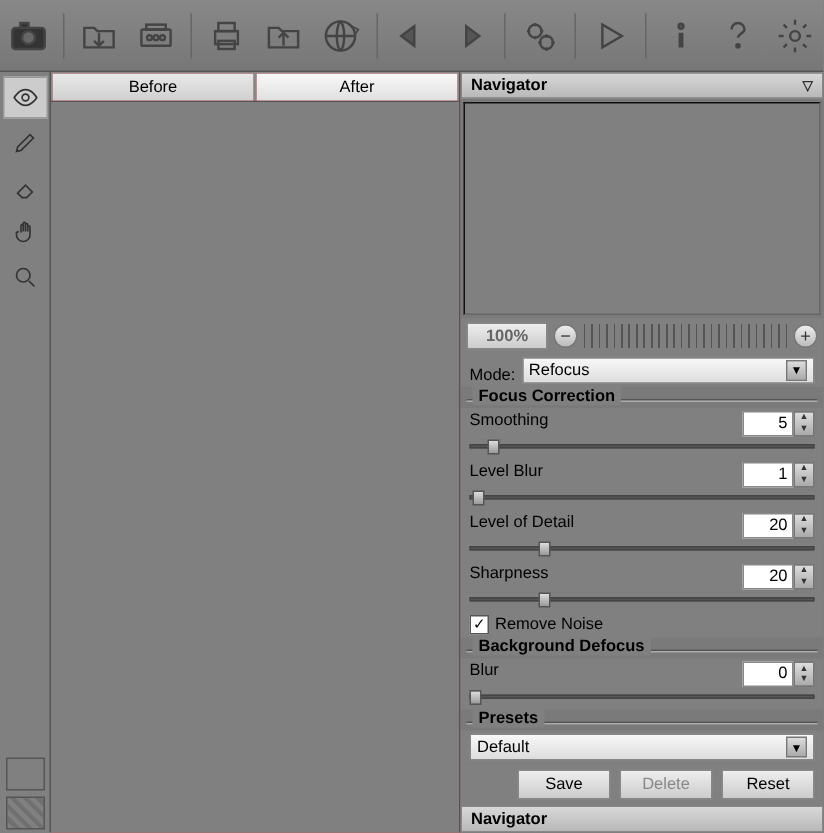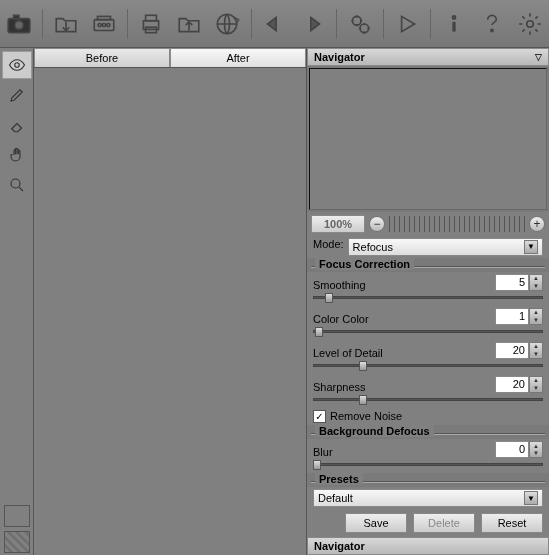--- a/index.html
+++ b/index.html
@@ -26,29 +26,29 @@
 
 .right { width: 242px; background: #7a7a7a; display: flex; flex-direction: column; overflow-y: auto; }
 .panel-header { background: linear-gradient(#d8d8d8,#b8b8b8); height: 18px; line-height: 18px; padding: 0 6px; font-weight: bold; color: #000; border: 1px solid #888; display: flex; justify-content: space-between; align-items: center; text-align: center; }
 .panel-header .tri { font-size: 9px; color: #333; }
 .nav-preview { height: 160px; background: #808080; border: 1px inset #666; margin: 2px; }
 .zoom-row { display: flex; align-items: center; padding: 3px 4px; gap: 4px; background: #808080; }
 .zoom-box { width: 54px; height: 18px; background: linear-gradient(#eee,#ccc); border: 1px solid #888; text-align: center; line-height: 16px; color: #666; font-weight: bold; }
 .zoom-btn { width: 16px; height: 16px; border-radius: 8px; background: linear-gradient(#eee,#bbb); border: 1px solid #777; display: flex; align-items: center; justify-content: center; font-size: 12px; color: #333; cursor: pointer; }
 .zoom-ruler { flex: 1; height: 16px; background: repeating-linear-gradient(90deg,#555 0,#555 1px,transparent 1px,transparent 5px); position: relative; }
 
-.row { display: flex; align-items: flex-start; padding: 2px 6px; background: #808080; gap: 4px; }
+.row { display: flex; align-items: flex-end; padding: 2px 6px; background: #808080; gap: 4px; }
 .label { color: #000; }
 .dropdown { flex: 1; height: 18px; background: linear-gradient(#f8f8f8,#ddd); border: 1px solid #888; display: flex; align-items: center; padding: 0 4px; justify-content: space-between; cursor: pointer; }
 .dropdown .arrow { width: 14px; height: 14px; background: linear-gradient(#ddd,#aaa); border: 1px solid #777; display: flex; align-items: center; justify-content: center; font-size: 8px; }
 .group-line { border-top: 1px solid #555; border-bottom: 1px solid #aaa; margin: 0 4px; position: relative; top: 8px; z-index: 0; }
 .group-title-wrap { position: relative; height: 16px; }
 .group-title-text { position: absolute; left: 8px; top: 0; background: #808080; padding: 0 4px; z-index: 1; font-weight: bold; }
 
-.param-row { display: flex; align-items: flex-end; padding: 2px 6px; background: #808080; }
+.param-row { display: flex; align-items: flex-start; padding: 2px 6px; background: #808080; }
 .param-row .plabel { flex: 1; color: #000; }
 .numbox { width: 34px; height: 17px; background: #fff; border: 1px solid #888; text-align: right; padding: 0 3px; line-height: 15px; color: #000; }
 .spin { width: 14px; height: 17px; background: linear-gradient(#ddd,#aaa); border: 1px solid #777; display: flex; flex-direction: column; cursor: pointer; }
 .spin div { flex: 1; display: flex; align-items: center; justify-content: center; font-size: 6px; color: #333; }
 
 .slider-row { padding: 1px 6px 4px 6px; background: #808080; }
 .slider { height: 8px; position: relative; }
 .slider-track { height: 3px; background: #555; border: 1px solid #444; position: absolute; top: 2px; left: 0; right: 0; }
 .slider-thumb { width: 8px; height: 10px; background: linear-gradient(#ddd,#999); border: 1px solid #555; position: absolute; top: -1px; }
 
@@ -230,21 +230,21 @@
         </div>
     </div>
     <div class="slider-row">
         <div class="slider">
           <div class="slider-track"></div>
           <div class="slider-thumb" style="left:5%"></div>
         </div>
       </div>
 
     <div class="param-row">
-      <span class="plabel">Color Color</span>
+      <span class="plabel">Level Blur</span>
       <div class="numbox">1</div>
       <div class="spin">
           <div>▲</div>
           <div>▼</div>
         </div>
     </div>
     <div class="slider-row">
         <div class="slider">
           <div class="slider-track"></div>
           <div class="slider-thumb" style="left:1%"></div>

